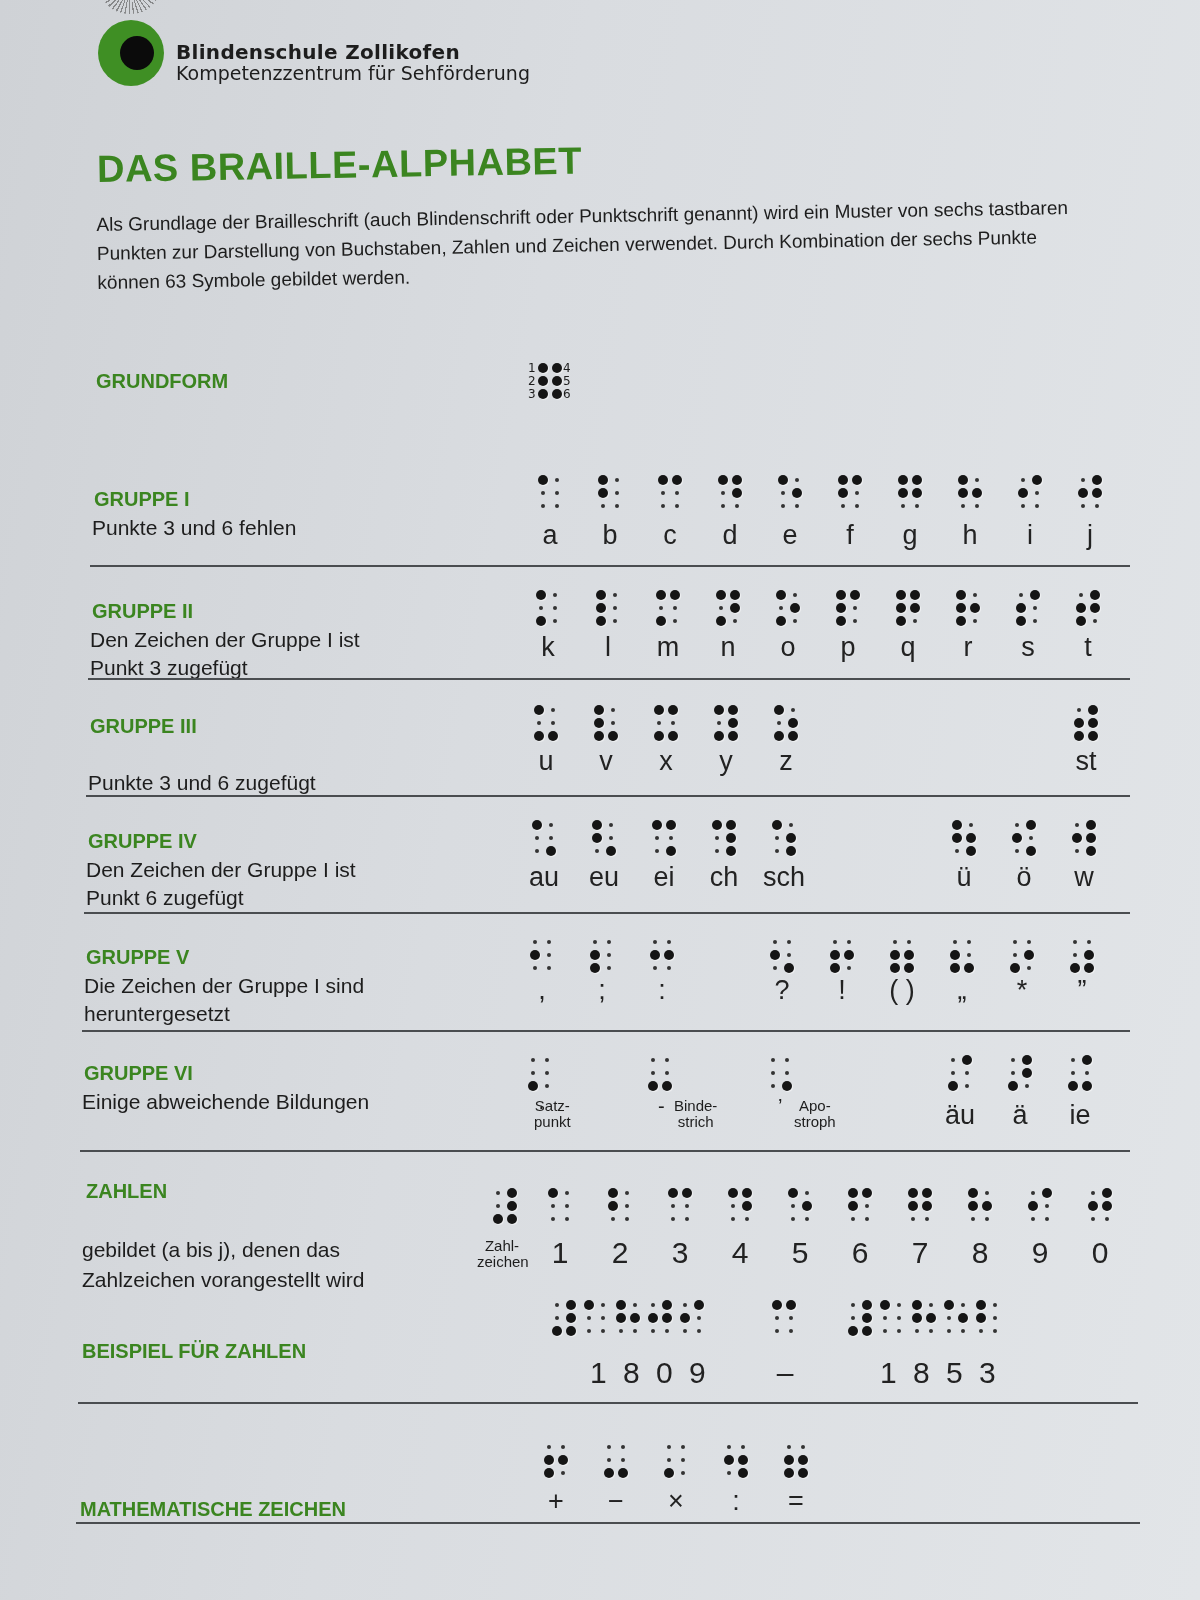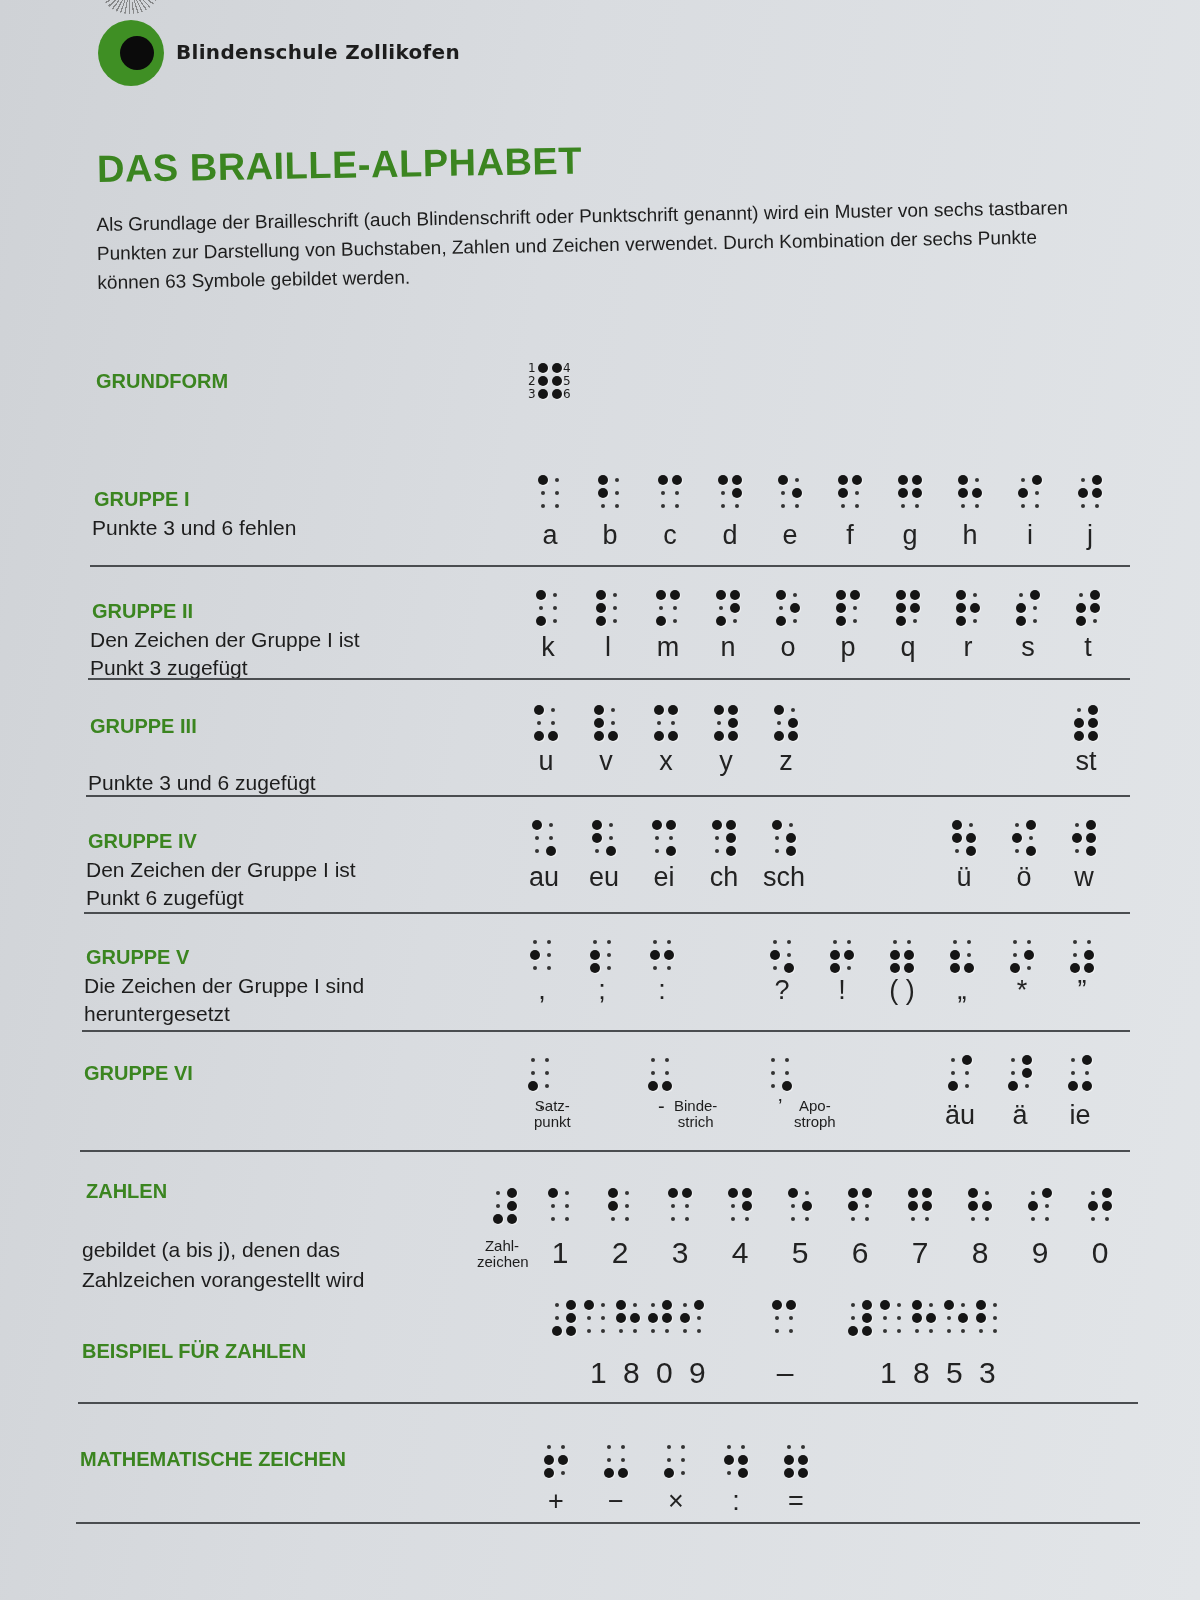--- a/index.html
+++ b/index.html
@@ -61,20 +61,21 @@
 </style>
 </head>
 <body>
 
 <div class="page">
   <div class="logo-rays"></div>
   <div class="logo">
       <div class="pupil"></div>
     </div>
   <div class="org-name">Blindenschule Zollikofen</div>
+  <div class="org-sub">Kompetenzzentrum für Sehförderung</div>
 
   <div class="title">DAS BRAILLE-ALPHABET</div>
   <div class="intro">Als Grundlage der Brailleschrift (auch Blindenschrift oder Punktschrift genannt) wird ein Muster von sechs tastbaren Punkten zur Darstellung von Buchstaben, Zahlen und Zeichen verwendet. Durch Kombination der sechs Punkte können 63 Symbole gebildet werden.</div>
 
   <div class="heading" style="left:96px;top:370px">GRUNDFORM</div>
   <div id="grundform"></div>
 
   <div id="sections"></div>
 <div class="cell" style="left:538px;top:363px">
       <div class="dot on" style="left: 0px; top: 0px;"></div>
@@ -489,20 +490,21 @@
       <div class="dot" style="left: 3px; top: 3px;"></div>
       <div class="dot" style="left: 3px; top: 16px;"></div>
       <div class="dot on" style="left: 0px; top: 26px;"></div>
       <div class="dot" style="left: 17px; top: 3px;"></div>
       <div class="dot on" style="left: 14px; top: 13px;"></div>
       <div class="dot on" style="left: 14px; top: 26px;"></div>
     </div>
     <div class="lbl" style="left:1052px;top:975px;">”</div>
     <div class="rule" style="left:82px;top:1030px;width:1048px"></div>
     <div class="heading" style="left:84px;top:1062px;">GRUPPE VI</div>
+    <div class="desc" style="left:82px;top:1088px;">Einige abweichende Bildungen</div>
     <div class="cell" style="left:528px;top:1055px">
       <div class="dot" style="left: 3px; top: 3px;"></div>
       <div class="dot" style="left: 3px; top: 16px;"></div>
       <div class="dot on" style="left: 0px; top: 26px;"></div>
       <div class="dot" style="left: 17px; top: 3px;"></div>
       <div class="dot" style="left: 17px; top: 16px;"></div>
       <div class="dot" style="left: 17px; top: 29px;"></div>
     </div>
     <div class="small-lbl" style="left:538px;top:1098px;font-size:20px;">·</div>
     <div class="small-lbl" style="left:534px;top:1098px;white-space:pre;">Satz-
@@ -746,21 +748,21 @@
       <div class="dot on" style="left: 0px; top: 13px;"></div>
       <div class="dot" style="left: 3px; top: 29px;"></div>
       <div class="dot" style="left: 17px; top: 3px;"></div>
       <div class="dot" style="left: 17px; top: 16px;"></div>
       <div class="dot" style="left: 17px; top: 29px;"></div>
     </div>
     <div class="lbl" style="left:590px;top:1356px;width:140px;font-size:30px;text-align:left;letter-spacing:4px;">1 8 0 9</div>
     <div class="lbl" style="left:770px;top:1356px;width:30px;font-size:30px;">–</div>
     <div class="lbl" style="left:880px;top:1356px;width:140px;font-size:30px;text-align:left;letter-spacing:4px;">1 8 5 3</div>
     <div class="rule" style="left:78px;top:1402px;width:1060px"></div>
-    <div class="heading" style="left:80px;top:1448px;">MATHEMATISCHE ZEICHEN</div>
+    <div class="heading" style="left:80px;top:1498px;">MATHEMATISCHE ZEICHEN</div>
     <div class="cell" style="left:544px;top:1442px">
       <div class="dot" style="left: 3px; top: 3px;"></div>
       <div class="dot on" style="left: 0px; top: 13px;"></div>
       <div class="dot on" style="left: 0px; top: 26px;"></div>
       <div class="dot" style="left: 17px; top: 3px;"></div>
       <div class="dot on" style="left: 14px; top: 13px;"></div>
       <div class="dot" style="left: 17px; top: 29px;"></div>
     </div>
     <div class="lbl" style="left:526px;top:1486px;">+</div>
     <div class="cell" style="left:604px;top:1442px">

